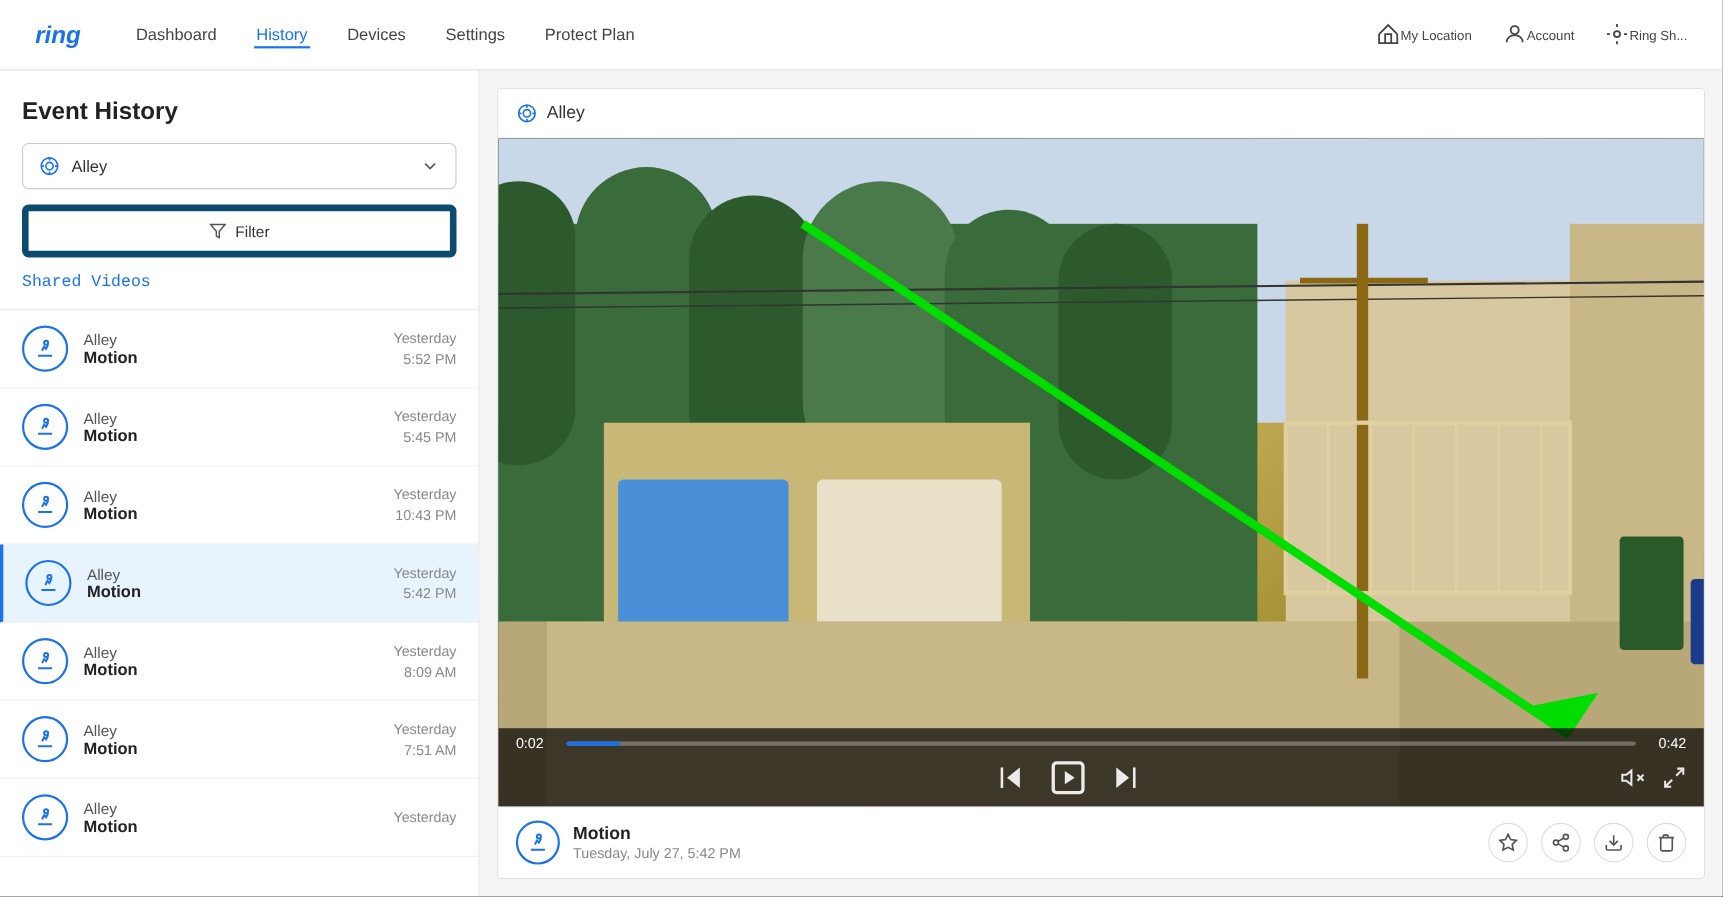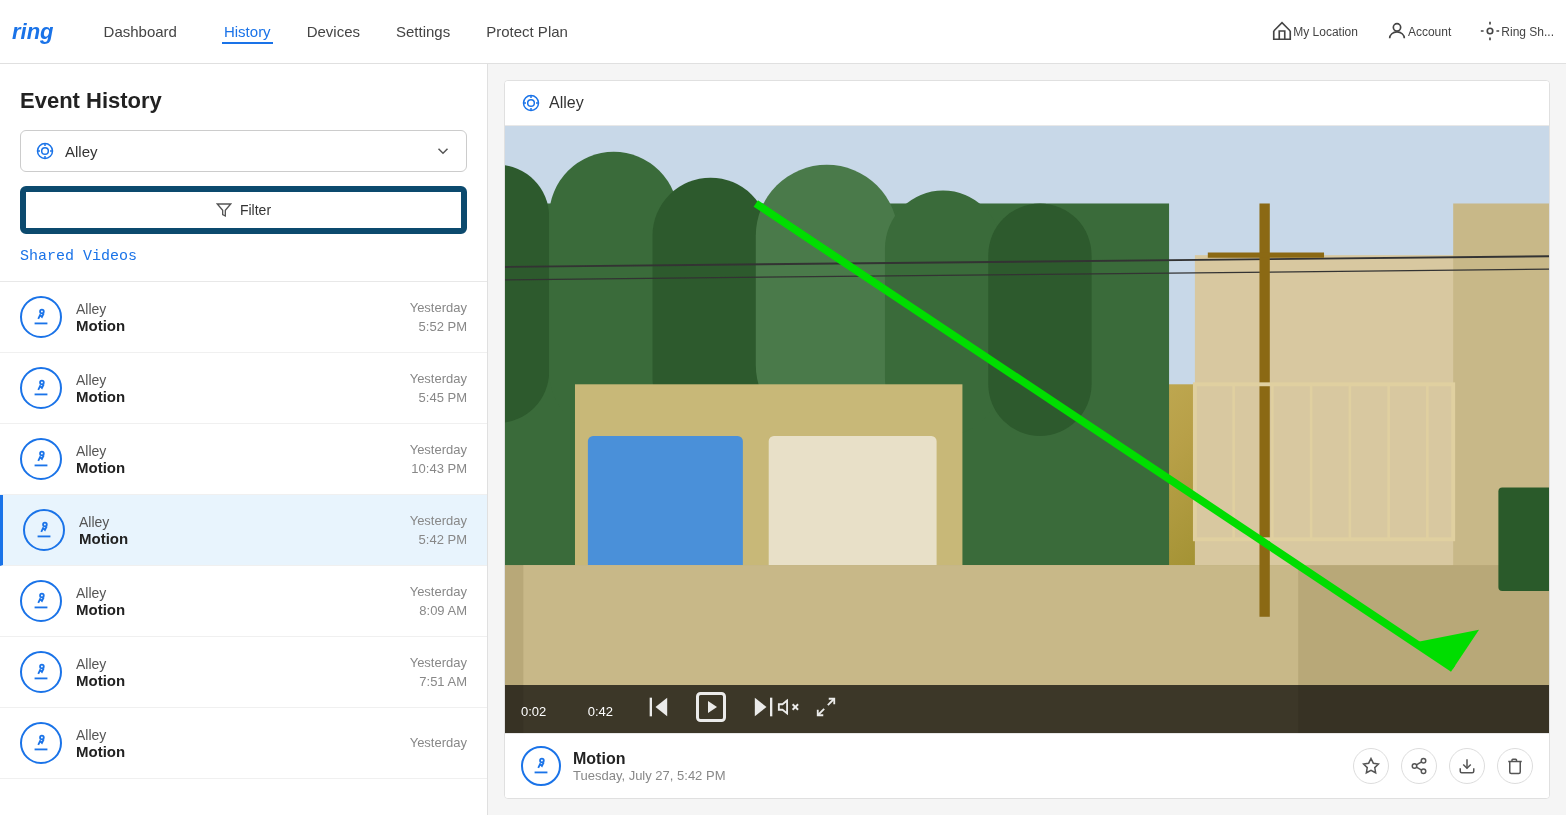--- a/index.html
+++ b/index.html
@@ -5,21 +5,21 @@
     * { margin: 0; padding: 0; box-sizing: border-box; }
     body { font-family: -apple-system, BlinkMacSystemFont, 'Segoe UI', sans-serif; background: #f5f5f5; display: flex; flex-direction: column; height: 815px; overflow: hidden; }
 
     
     .top-nav {
       background: #fff;
       border-bottom: 1px solid #e0e0e0;
       height: 64px;
       display: flex;
       align-items: center;
-      padding: 0 12px;
+      padding: 0 32px;
       gap: 32px;
       flex-shrink: 0;
       position: relative;
     }
     .logo {
       font-size: 22px;
       font-weight: bold;
       color: #1a73e8;
       margin-right: 16px;
       font-style: italic;
@@ -28,21 +28,20 @@
       font-size: 15px;
       color: #444;
       cursor: pointer;
       padding: 4px 2px;
       text-decoration: none;
     }
     .nav-item.active {
       color: #1a73e8;
       border-bottom: 2.5px solid #1a73e8;
       padding-bottom: 2px;
-      margin-left: 11px;
     }
     .nav-right {
       margin-left: auto;
       display: flex;
       align-items: center;
       gap: 28px;
     }
     .nav-right-item {
       display: flex;
       align-items: center;
@@ -56,21 +55,21 @@
 
     
     .main-layout {
       display: flex;
       flex: 1;
       overflow: hidden;
     }
 
     
     .sidebar {
-      width: 488px;
+      width: 436px;
       background: #fff;
       border-right: 1px solid #e0e0e0;
       display: flex;
       flex-direction: column;
       flex-shrink: 0;
       overflow: hidden;
     }
     .sidebar-header {
       padding: 24px 20px 16px;
       border-bottom: 1px solid #e8e8e8;
@@ -240,21 +239,21 @@
       opacity: 0.9;
       display: flex;
       align-items: center;
       justify-content: center;
     }
 
     
     .video-bottom-controls {
       background: rgba(0,0,0,0.7);
       display: flex;
-      flex-direction: row;
+      flex-direction: column;
       position: absolute;
       bottom: 0;
       left: 0;
       right: 0;
     }
 
     .progress-row {
       display: flex;
       align-items: center;
       gap: 10px;

